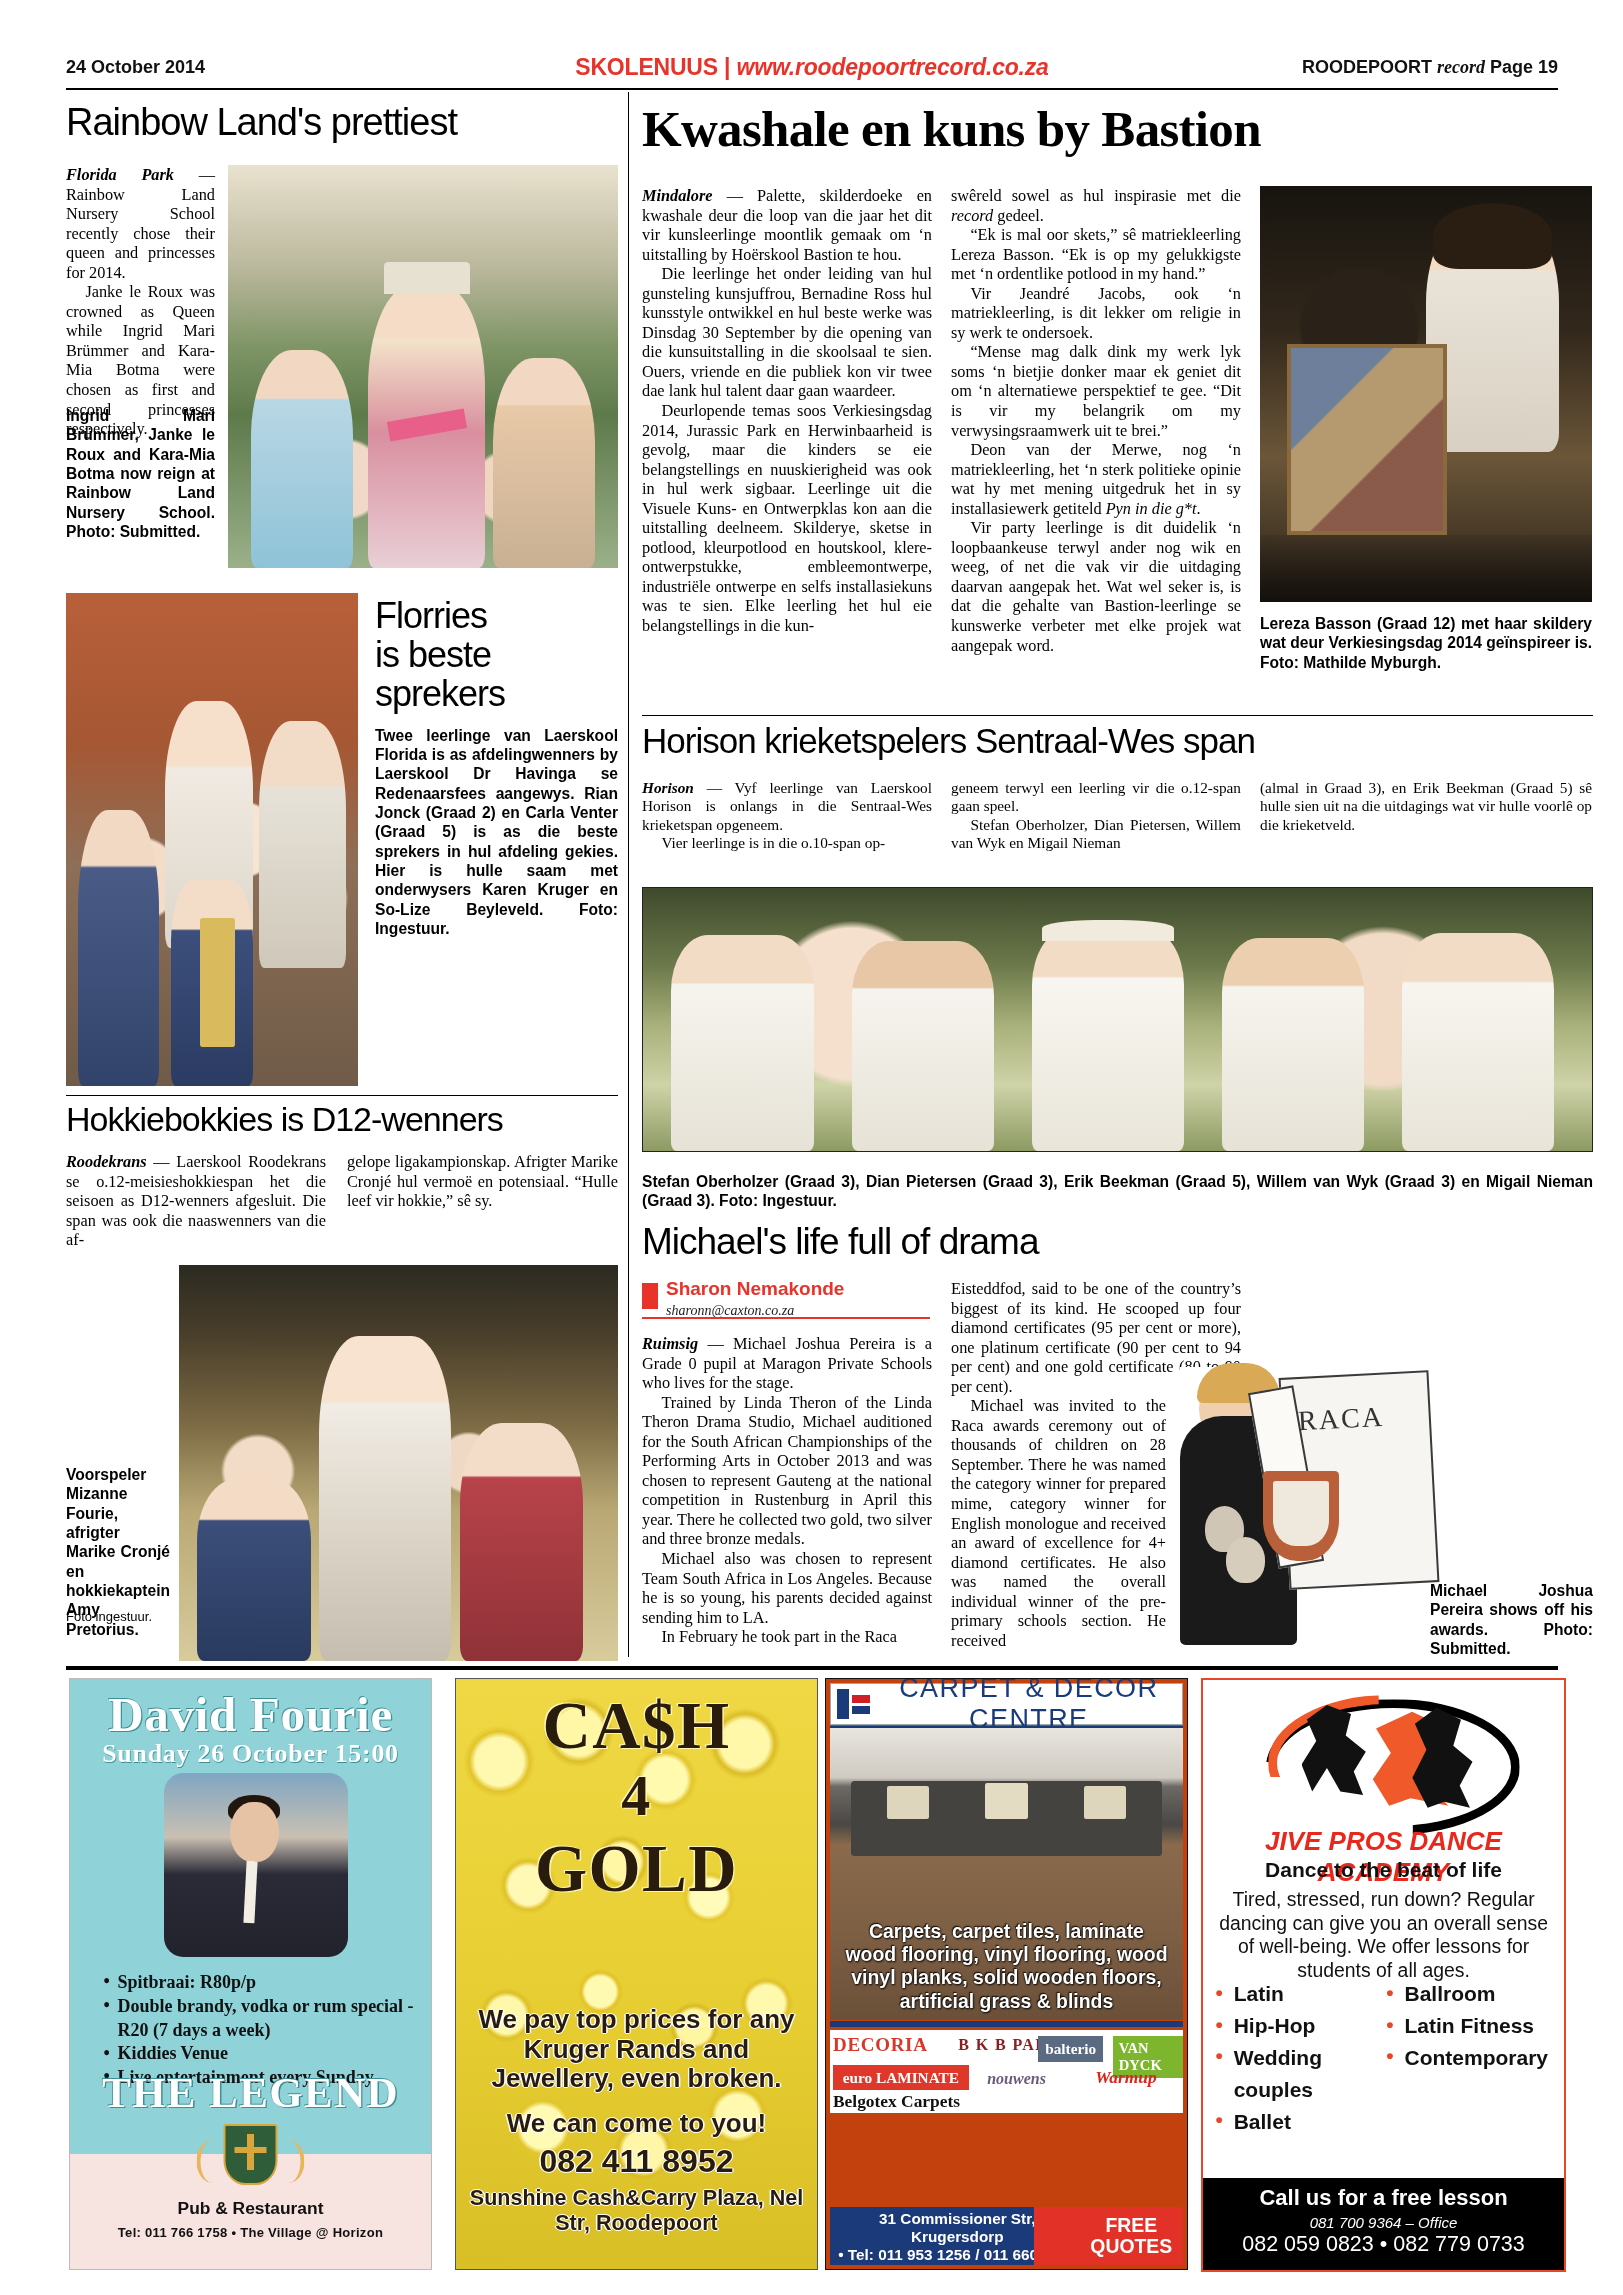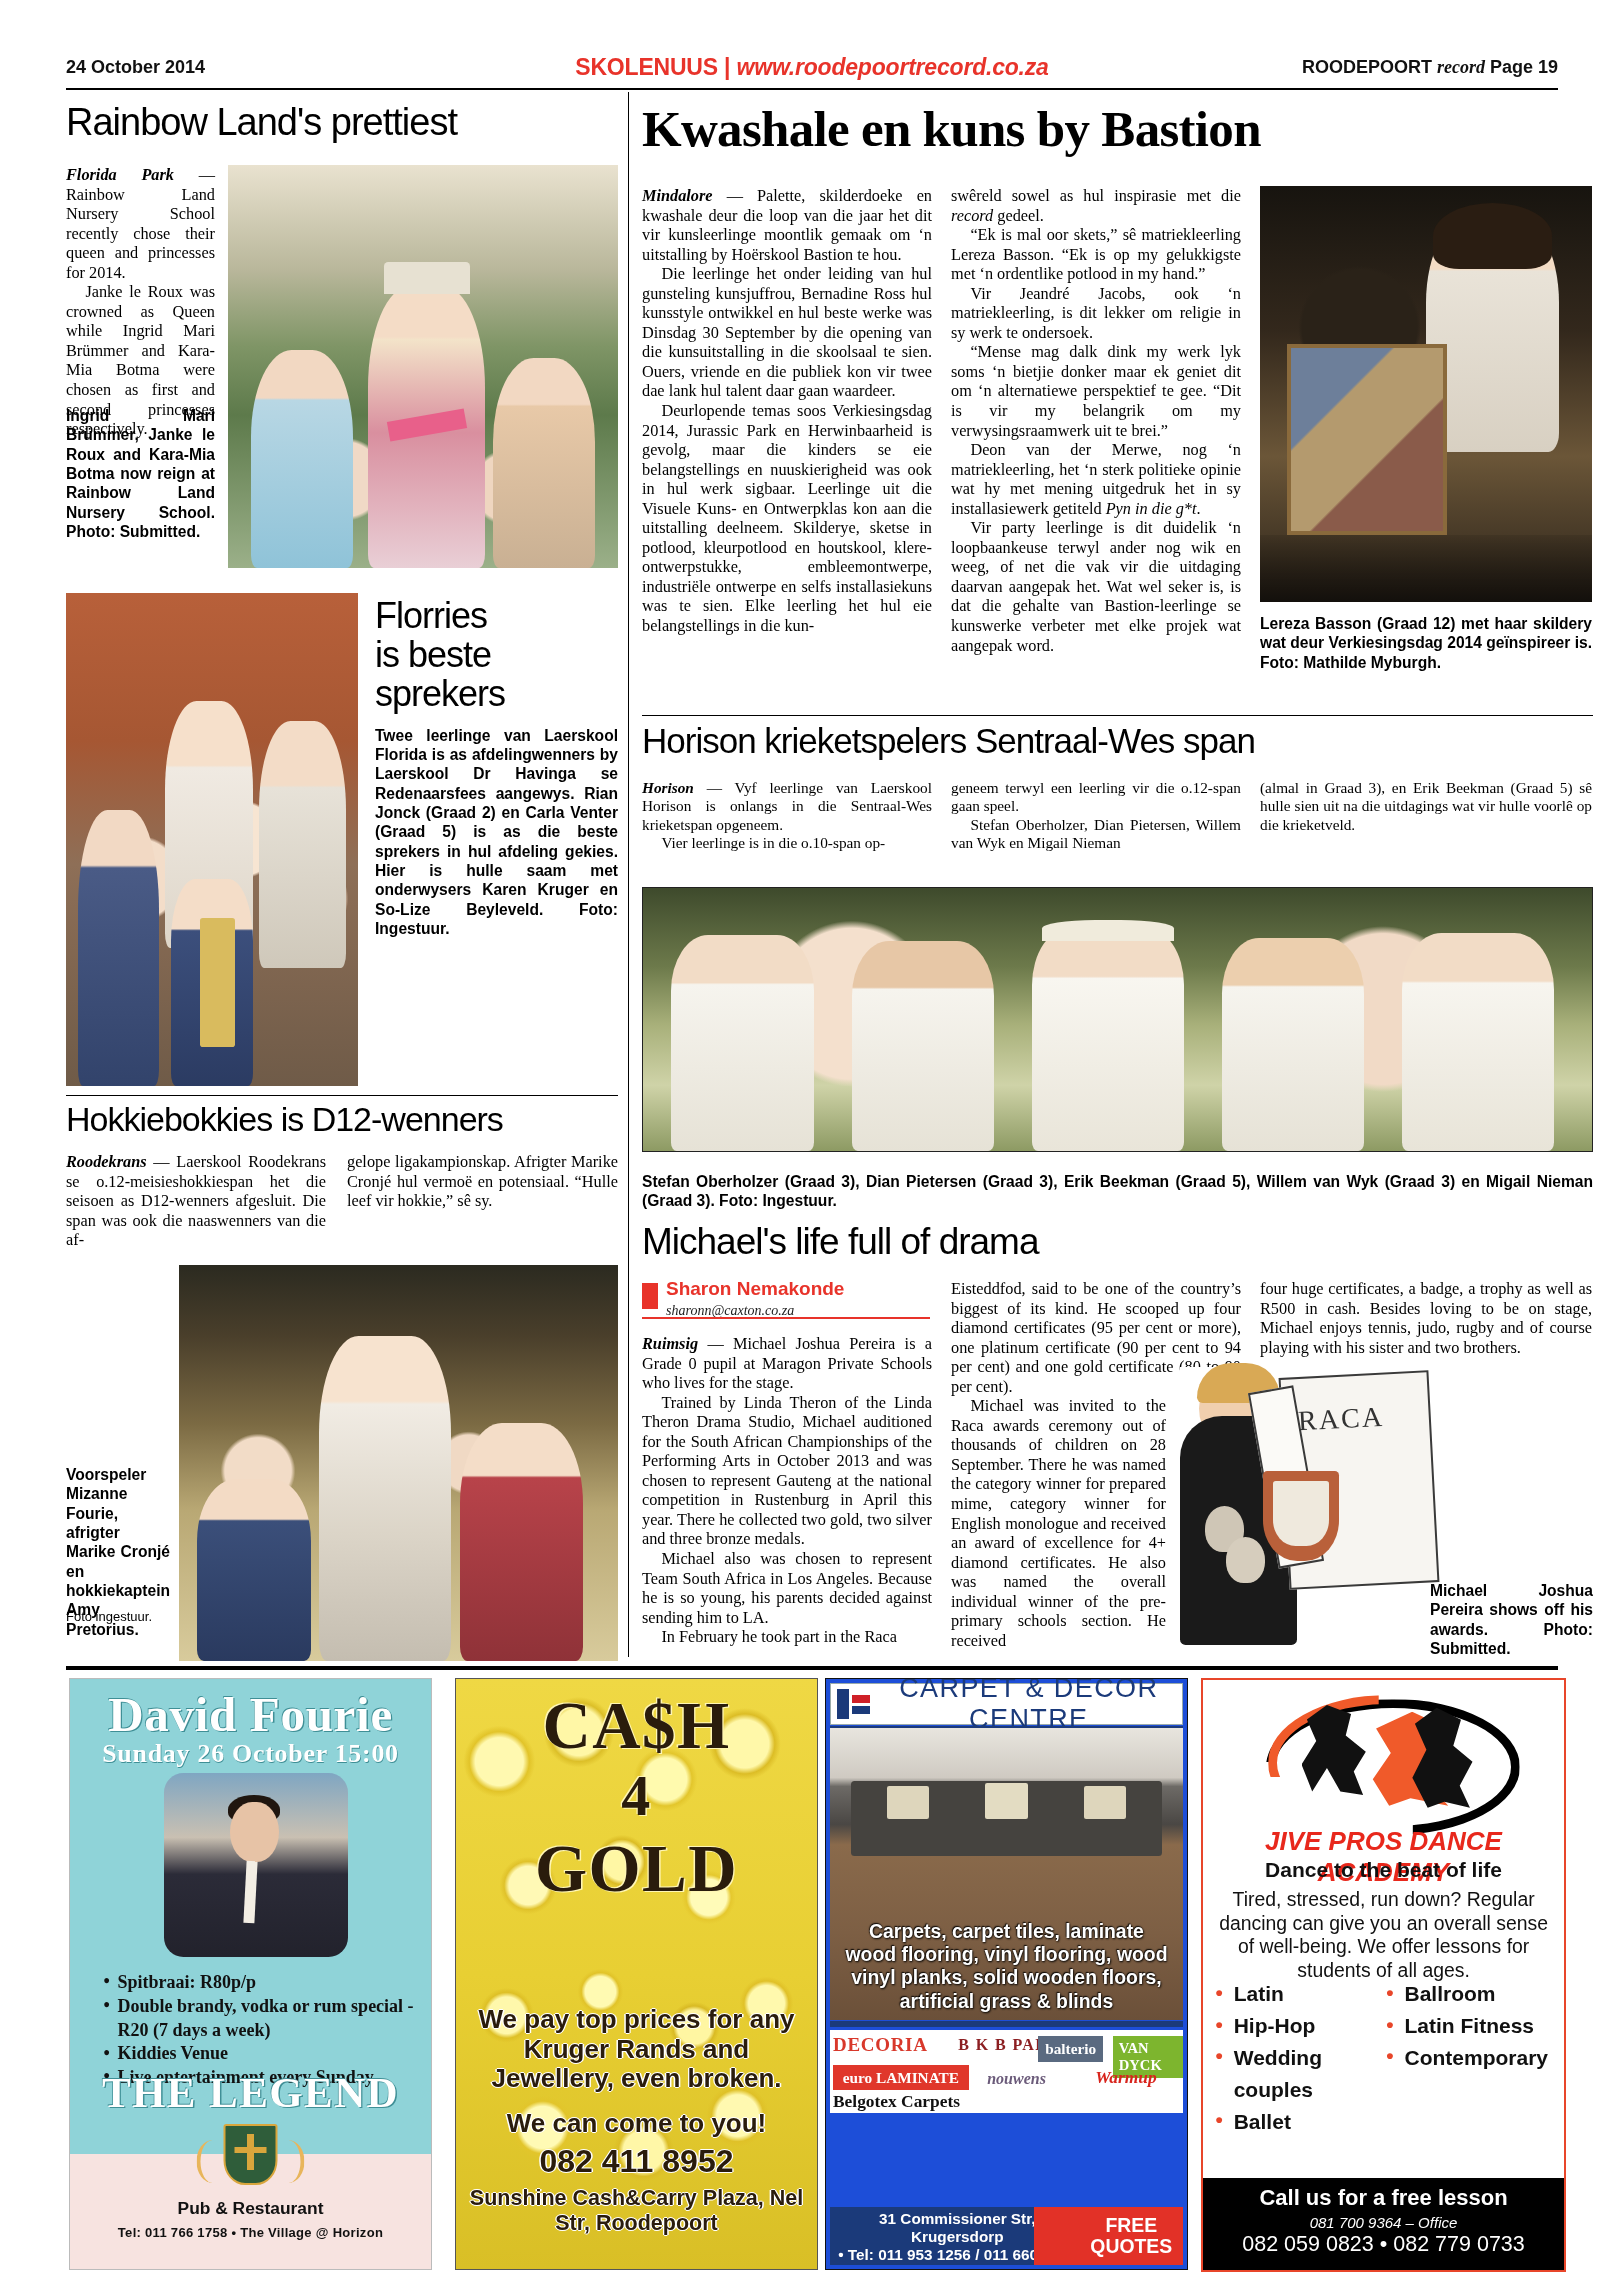--- a/index.html
+++ b/index.html
@@ -119,21 +119,21 @@
       radial-gradient(circle at 78% 74%, #fff9b0 0 4%, #dfc128 5%, transparent 6%),
       linear-gradient(180deg,#efd844 0%,#e8cf33 50%,#d9bf26 100%);}
   .ad2 .big{position:absolute;left:0;width:100%;text-align:center;
       font-family:"Liberation Serif",serif;font-weight:bold;color:#2a1c0c;letter-spacing:1.4px;
       text-shadow:1.4px 1.4px 0 #fff6b4,-1.4px -1.4px 0 #fff6b4;}
   .ad2 .w{position:absolute;left:7px;width:calc(100% - 14px);text-align:center;
       font-family:"Liberation Sans",sans-serif;font-weight:bold;color:#2a1c0c;line-height:1.14;
       text-shadow:1.4px 0 0 #fff,0 1.4px 0 #fff,-1.4px 0 0 #fff,0 -1.4px 0 #fff;}
 
   
-  .ad3{border:1.4px solid #111;background:#1d4ed8;}
+  .ad3{border:1.4px solid #111;background:#c2410c;}
   .ad3 .hdr{position:absolute;left:4.2px;top:4.2px;right:4.2px;height:40px;border:0.7px solid #9aa;display:flex;align-items:center;background:#fff;}
   .ad3 .logo{width:39px;height:30.5px;margin-left:5.6px;position:relative;background:#fff;}
   .ad3 .logo .b1{position:absolute;left:0;top:0;width:12.5px;height:30.5px;background:#1b3a7a;}
   .ad3 .logo .b2{position:absolute;left:15.3px;top:5.6px;width:18px;height:8.3px;background:#cf2027;}
   .ad3 .logo .b3{position:absolute;left:15.3px;top:16.7px;width:18px;height:8.3px;background:#1b3a7a;}
   .ad3 .hdr .t{flex:1;text-align:center;font-family:"Liberation Sans",sans-serif;font-size:27px;color:#1b3a7a;letter-spacing:1.4px;}
   .ad3 .hero{position:absolute;left:4.2px;top:49px;right:4.2px;height:292px;overflow:hidden;
      background:linear-gradient(180deg,#e8e5de 0%,#cfcac2 17%,#6d6a66 20%,#4a4744 33%,#8a6a4b 40%,#7d5f44 70%,#6b5039 100%);}
   .ad3 .hero .sofa{position:absolute;left:6%;top:18%;width:88%;height:26%;background:#45433f;border-radius:3.5px;}
   .ad3 .hero .cu1{position:absolute;left:16%;top:20%;width:12%;height:11%;background:#ded6bc;border-radius:2.1px;}
@@ -333,23 +333,20 @@
   <div class="body" style="position:absolute;left:642px;top:1334px;width:290px;">
     <p class="first"><span class="loc">Ruimsig</span><span> — </span><span>Michael Joshua Pereira is a Grade 0 pupil at Maragon Private Schools who lives for the stage.</span></p>
     <p>Trained by Linda Theron of the Linda Theron Drama Studio, Michael auditioned for the South African Championships of the Performing Arts in October 2013 and was chosen to represent Gauteng at the national competition in Rustenburg in April this year. There he collected two gold, two silver and three bronze medals.</p>
     <p>Michael also was chosen to represent Team South Africa in Los Angeles. Because he is so young, his parents decided against sending him to LA.</p>
     <p>In February he took part in the Raca</p>
   </div>
   <div class="body" style="position:absolute;left:951px;top:1279px;width:290px;">
     <p class="first">Eisteddfod, said to be one of the country’s biggest of its kind. He scooped up four diamond certificates (95 per cent or more), one platinum certificate (90 per cent to 94 per cent) and one gold certificate (80 to 90 per cent).</p>
     <p style="width:215px;">Michael was invited to the Raca awards ceremony out of thousands of children on 28 September. There he was named the category winner for prepared mime, category winner for English monologue and received an award of excellence for 4+ diamond certificates. He also was named the overall individual winner of the pre-primary schools section. He received</p>
   </div>
-  <div class="body" style="position:absolute;left:1260px;top:1279px;width:332px;text-align:center;">
-    <p class="first" style="text-align:justify;">four huge certificates, a badge, a trophy as well as R500 in cash. Besides loving to be on stage, Michael enjoys tennis, judo, rugby and of course playing with his sister and two brothers.</p>
-  </div>
 
   <div class="mk ph-white" style="left:1180px;top:1367px;width:292px;height:292px;">
     <div class="bhead"></div>
     <div class="bhair"></div>
     <div class="boy"></div>
     <div class="masks">
         <div class="m1"></div>
         <div class="m2"></div>
       </div>
     <div class="certs"></div>

